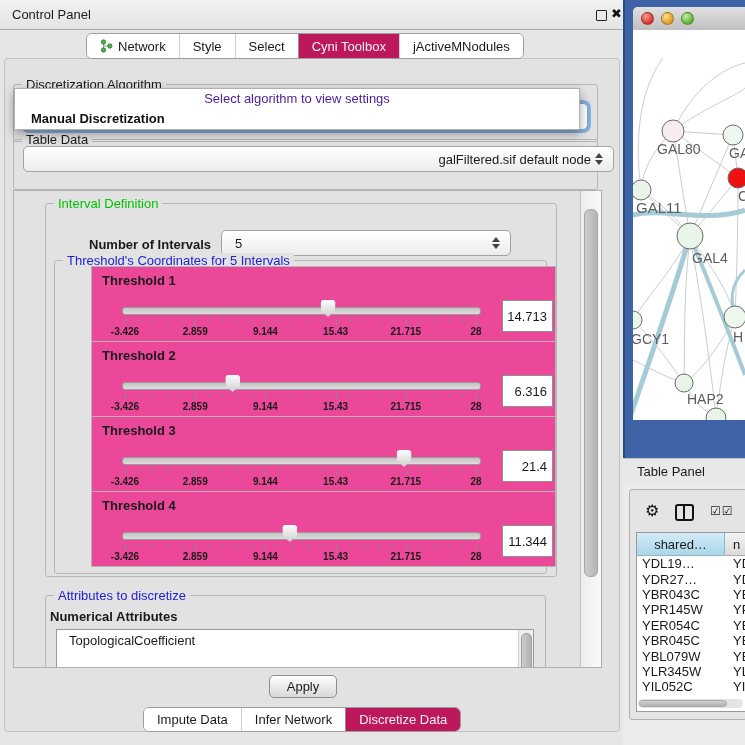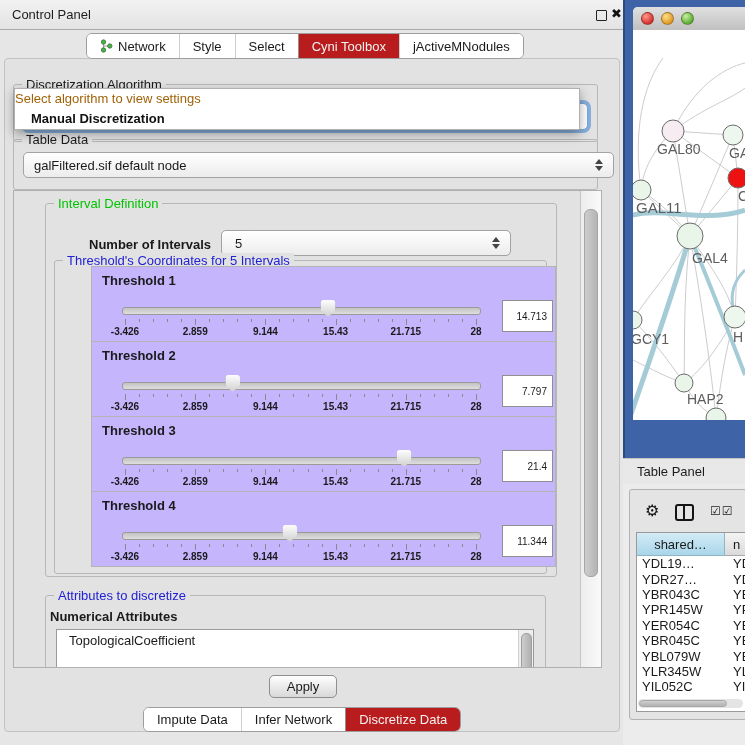--- a/index.html
+++ b/index.html
@@ -17,71 +17,71 @@
 
   .outer-panel{left:4px;top:58px;width:614px;height:672px;background:#e2e2e2;
                border:1px solid #c2c2c2;border-radius:4px;}
 
   
   .segbar{display:flex;background:#fff;border:1px solid #9d9d9d;border-radius:6px;overflow:hidden;
           font-size:13px;align-items:stretch;z-index:8;}
   .seg{display:flex;align-items:center;gap:5px;padding:0 13px;white-space:nowrap;color:#1a1a1a;
        border-left:1px solid #cfcfcf;background:#fff;}
   .seg:first-child{border-left:none;}
-  .seg.active{background:#b91c1c;color:#f2f2f2;border-left-color:#8f8f8f;}
+  .seg.active{background:#be185d;color:#f2f2f2;border-left-color:#8f8f8f;}
   .topbar{left:86px;top:33px;height:24px;}
   .bottombar{left:143px;top:707px;height:23px;}
 
   
   .group{border:1px solid #b7b7b7;border-radius:3px;}
   .group-label{position:absolute;top:-8px;left:8px;background:#e2e2e2;padding:0 4px;font-size:13px;}
 
   
   .combo{background:linear-gradient(#ffffff,#ececec);border:1px solid #a2a2a2;border-radius:5px;
          font-size:13px;display:flex;align-items:center;}
   .combo-text{padding-left:10px;flex:1;}
   .updown{width:16px;display:flex;flex-direction:column;align-items:center;gap:2px;margin-right:6px;}
   .tri-up{width:0;height:0;border-left:4px solid transparent;border-right:4px solid transparent;
           border-bottom:5px solid #444;}
   .tri-dn{width:0;height:0;border-left:4px solid transparent;border-right:4px solid transparent;
           border-top:5px solid #444;}
 
   
   .popup{left:14px;top:88px;width:564px;background:#fff;border:1px solid #b0b0b0;
          box-shadow:0 4px 10px rgba(0,0,0,.35);z-index:50;}
-  .popup-prompt{height:20px;line-height:20px;color:#a16207;font-size:13px;}
+  .popup-prompt{height:20px;line-height:20px;text-align:center;color:#4c1d95;font-size:13px;}
   .popup-opt{height:20px;line-height:20px;padding-left:3px;font-size:13px;color:#111;}
   .popup-opt.bold{font-weight:bold;padding-left:16px;}
   .focus-ring{left:24px;top:103px;width:562px;height:25px;border-radius:5px;background:#fff;
               border:1px solid #7aa7d8;box-shadow:0 0 0 3px rgba(95,155,220,.7);z-index:5;}
 
   
   .scrollpane{left:13px;top:190px;width:587px;height:476px;border:1px solid #b0b0b0;
               background:#e2e2e2;overflow:hidden;}
   .vscroll{position:absolute;right:0;top:0;width:20px;height:100%;
            background:linear-gradient(to right,#ededed,#fafafa);border-left:1px solid #c4c4c4;}
   .vthumb{position:absolute;left:3px;width:12px;border-radius:6px;background:linear-gradient(to right,#cdcdcd,#b4b4b4);
           border:1px solid #a5a5a5;}
 
   
-  .thr-row{position:absolute;left:45px;width:463px;height:74px;border:1px solid #b4b4b4;background:#c4b5fd;}
+  .thr-row{position:absolute;left:45px;width:463px;height:74px;border:1px solid #b4b4b4;background:#ec4899;}
   .thr-label{position:absolute;left:10px;top:6px;font-weight:bold;font-size:13px;}
   .thr-track{position:absolute;left:30px;top:40px;width:357px;height:6px;border-radius:3px;
              background:linear-gradient(#c3c3c3,#dedede);border:1px solid #9a9a9a;}
   .thr-handle{position:absolute;top:33px;width:15px;height:17px;transform:translateX(-50%);
               background:linear-gradient(#fdfdfd,#cfcfcf);
               clip-path:polygon(50% 100%,0 60%,0 12%,14% 0,86% 0,100% 12%,100% 60%);
               filter:drop-shadow(0 0 1px #777);}
   .tick{position:absolute;width:1px;background:#8a8a8a;}
   .tick.major{top:52px;height:6px;}
   .tick.minor{top:52px;height:3px;}
   .tick-lab{position:absolute;top:59px;width:52px;text-align:center;transform:translateX(-50%);
             font-size:10px;font-weight:bold;color:#1a1a1a;}
   .thr-value{position:absolute;left:410px;top:33px;width:51px;height:32px;background:#fff;
-             border:1px solid #8f8f8f;font-size:10px;text-align:right;line-height:32px;padding-right:5px;box-sizing:border-box;}
+             border:1px solid #8f8f8f;font-size:13px;text-align:right;line-height:32px;padding-right:5px;box-sizing:border-box;}
 
   
   .attr-list{position:absolute;background:#fff;border:1px solid #9a9a9a;overflow:hidden;}
   .attr-item{font-size:13px;line-height:16px;padding-left:12px;white-space:nowrap;}
   .list-scroll{position:absolute;right:0;top:0;width:14px;height:100%;background:#efefef;border-left:1px solid #cfcfcf;}
   .list-thumb{position:absolute;left:2px;top:3px;width:9px;height:42px;border-radius:5px;
               background:linear-gradient(to right,#cdcdcd,#b0b0b0);border:1px solid #a0a0a0;}
 
   .apply-btn{left:269px;top:675px;width:66px;height:21px;border-radius:5px;text-align:center;
              background:linear-gradient(#fefefe,#d8d8d8);border:1px solid #8e8e8e;
@@ -161,21 +161,21 @@
       </div>
   </div>
 
   <div class="abs group" style="left:13px;top:84px;width:583px;height:56px;">
     <span class="group-label">Discretization Algorithm</span>
   </div>
   <div class="abs focus-ring"></div>
 
   <div class="abs group" style="left:13px;top:139px;width:583px;height:49px;">
     <span class="group-label">Table Data</span>
-    <div class="combo" style="position:absolute;left:9px;top:12px;width:591px;height:26px;box-sizing:border-box;">
+    <div class="combo" style="position:absolute;left:9px;top:6px;width:591px;height:26px;box-sizing:border-box;text-align:right;">
       <span class="combo-text">galFiltered.sif default node</span>
       <span class="updown">
           <span class="tri-up"></span>
           <span class="tri-dn"></span>
         </span>
     </div>
   </div>
 
   <div class="abs scrollpane">
 
@@ -261,21 +261,21 @@
             <div class="tick minor" style="left: 355.92px;"></div>
             <div class="tick minor" style="left: 369.96px;"></div>
             <div class="tick major" style="left: 384px;"></div>
             <div class="tick-lab" style="left: 33px;">-3.426</div>
             <div class="tick-lab" style="left: 103.2px;">2.859</div>
             <div class="tick-lab" style="left: 173.4px;">9.144</div>
             <div class="tick-lab" style="left: 243.6px;">15.43</div>
             <div class="tick-lab" style="left: 313.8px;">21.715</div>
             <div class="tick-lab" style="left: 384px;">28</div>
             <div class="thr-handle" style="left: 140.669px;"></div>
-            <div class="thr-value">7.797</div>
+            <div class="thr-value">6.316</div>
           </div>
           <div class="thr-row" style="top: 212px;">
             <div class="thr-label">Threshold 3</div>
             <div class="thr-track"></div>
             <div class="tick major" style="left: 33px;"></div>
             <div class="tick minor" style="left: 47.04px;"></div>
             <div class="tick minor" style="left: 61.08px;"></div>
             <div class="tick minor" style="left: 75.12px;"></div>
             <div class="tick minor" style="left: 89.16px;"></div>
             <div class="tick major" style="left: 103.2px;"></div>

